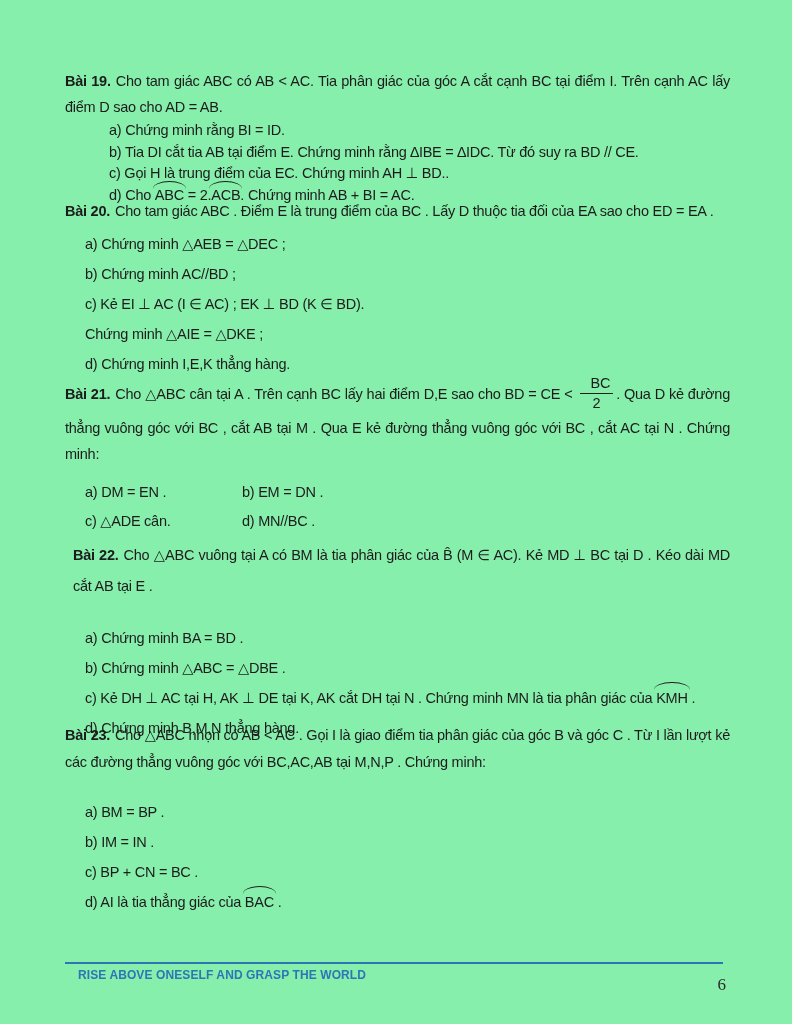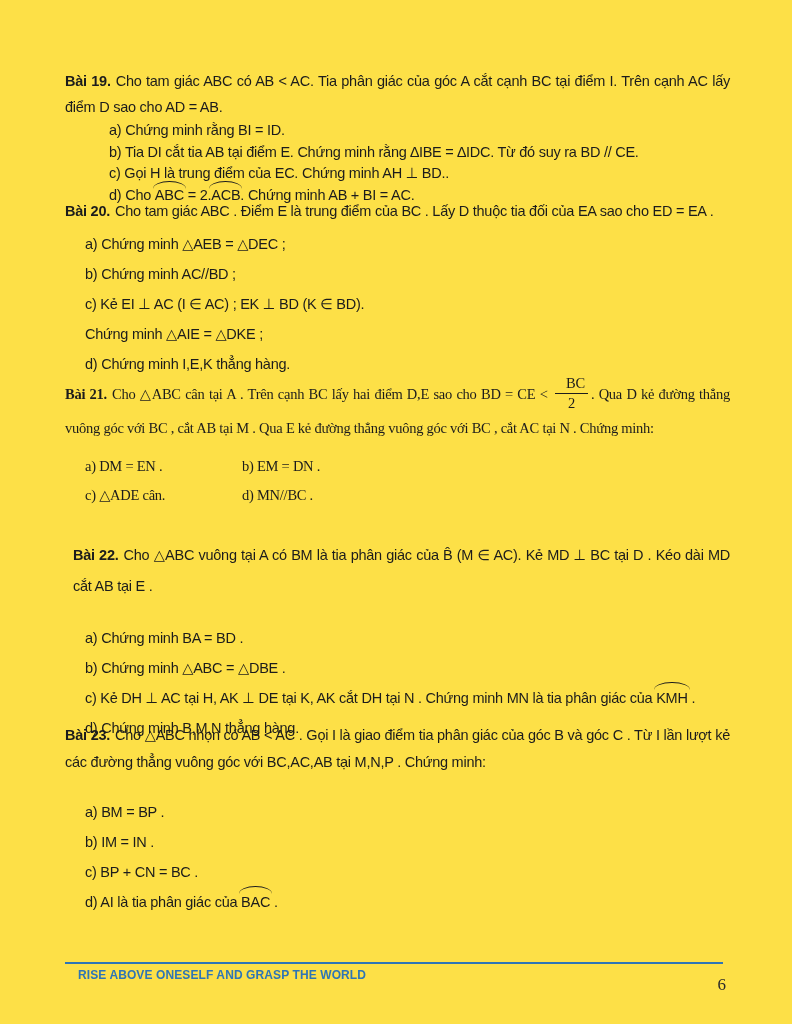--- a/index.html
+++ b/index.html
@@ -1,28 +1,28 @@
 <!DOCTYPE html>
 <html><head>
 <meta charset="utf-8">
 <style>
   html,body{margin:0;padding:0;background:#e8e8e8;}
   .page{
     position:relative;
     width:792px;height:1024px;
     margin:0 auto;
-    background:#fde047;
+    background:#86efac;
     overflow:hidden;
     font-family:"Liberation Sans","DejaVu Sans",sans-serif;
     color:#1c1c1c;
     font-size:14.5px;
     letter-spacing:-0.25px;
   }
   .problem{position:absolute;left:65px;right:62px;}
-  .p19{top:68px;}  .p20{top:198px;}  .p21{top:375px;font-family:Liberation Serif, serif;}  .p22{top:540px;}  .p23{top:722px;}
+  .p19{top:68px;}  .p20{top:198px;}  .p21{top:375px;}  .p22{top:540px;}  .p23{top:722px;}
 
   .intro{margin:0;text-align:justify;line-height:26px;}
   .p22 .intro{line-height:31px;margin-left:8px;}
   .p23 .intro{line-height:27px;}
   .plabel{font-weight:bold;margin-right:5px;}
 
   .items{margin:0;}
   .item{margin:0;line-height:24px;padding-left:20px;}
   .p19 .item{line-height:21.5px;padding-left:44px;}
   .p20 .items{margin-top:8px;}
@@ -104,21 +104,21 @@
       <p class="item">d) Chứng minh B,M,N thẳng hàng.</p>
     </div>
   </section>
 
   <section class="problem p23">
     <p class="intro"><b class="plabel">Bài 23.</b><span>Cho △ABC nhọn có AB &lt; AC . Gọi I là giao điểm tia phân giác của góc B và góc C . Từ I lần lượt kẻ các đường thẳng vuông góc với BC,AC,AB tại M,N,P . Chứng minh:</span></p>
     <div class="items">
       <p class="item">a) BM = BP .</p>
       <p class="item">b) IM = IN .</p>
       <p class="item">c) BP + CN = BC .</p>
-      <p class="item"><span>d) AI là tia phân giác của </span><span class="arc">BAC</span><span> .</span></p>
+      <p class="item"><span>d) AI là tia thẳng giác của </span><span class="arc">BAC</span><span> .</span></p>
     </div>
   </section>
 
   <footer class="footer" style="border-top-color: rgb(46, 117, 182);">
     <div class="footer-text" style="color: rgb(46, 117, 182);">RISE ABOVE ONESELF AND GRASP THE WORLD</div>
   </footer>
   <div class="page-number">6</div>
 
 </div>
 

